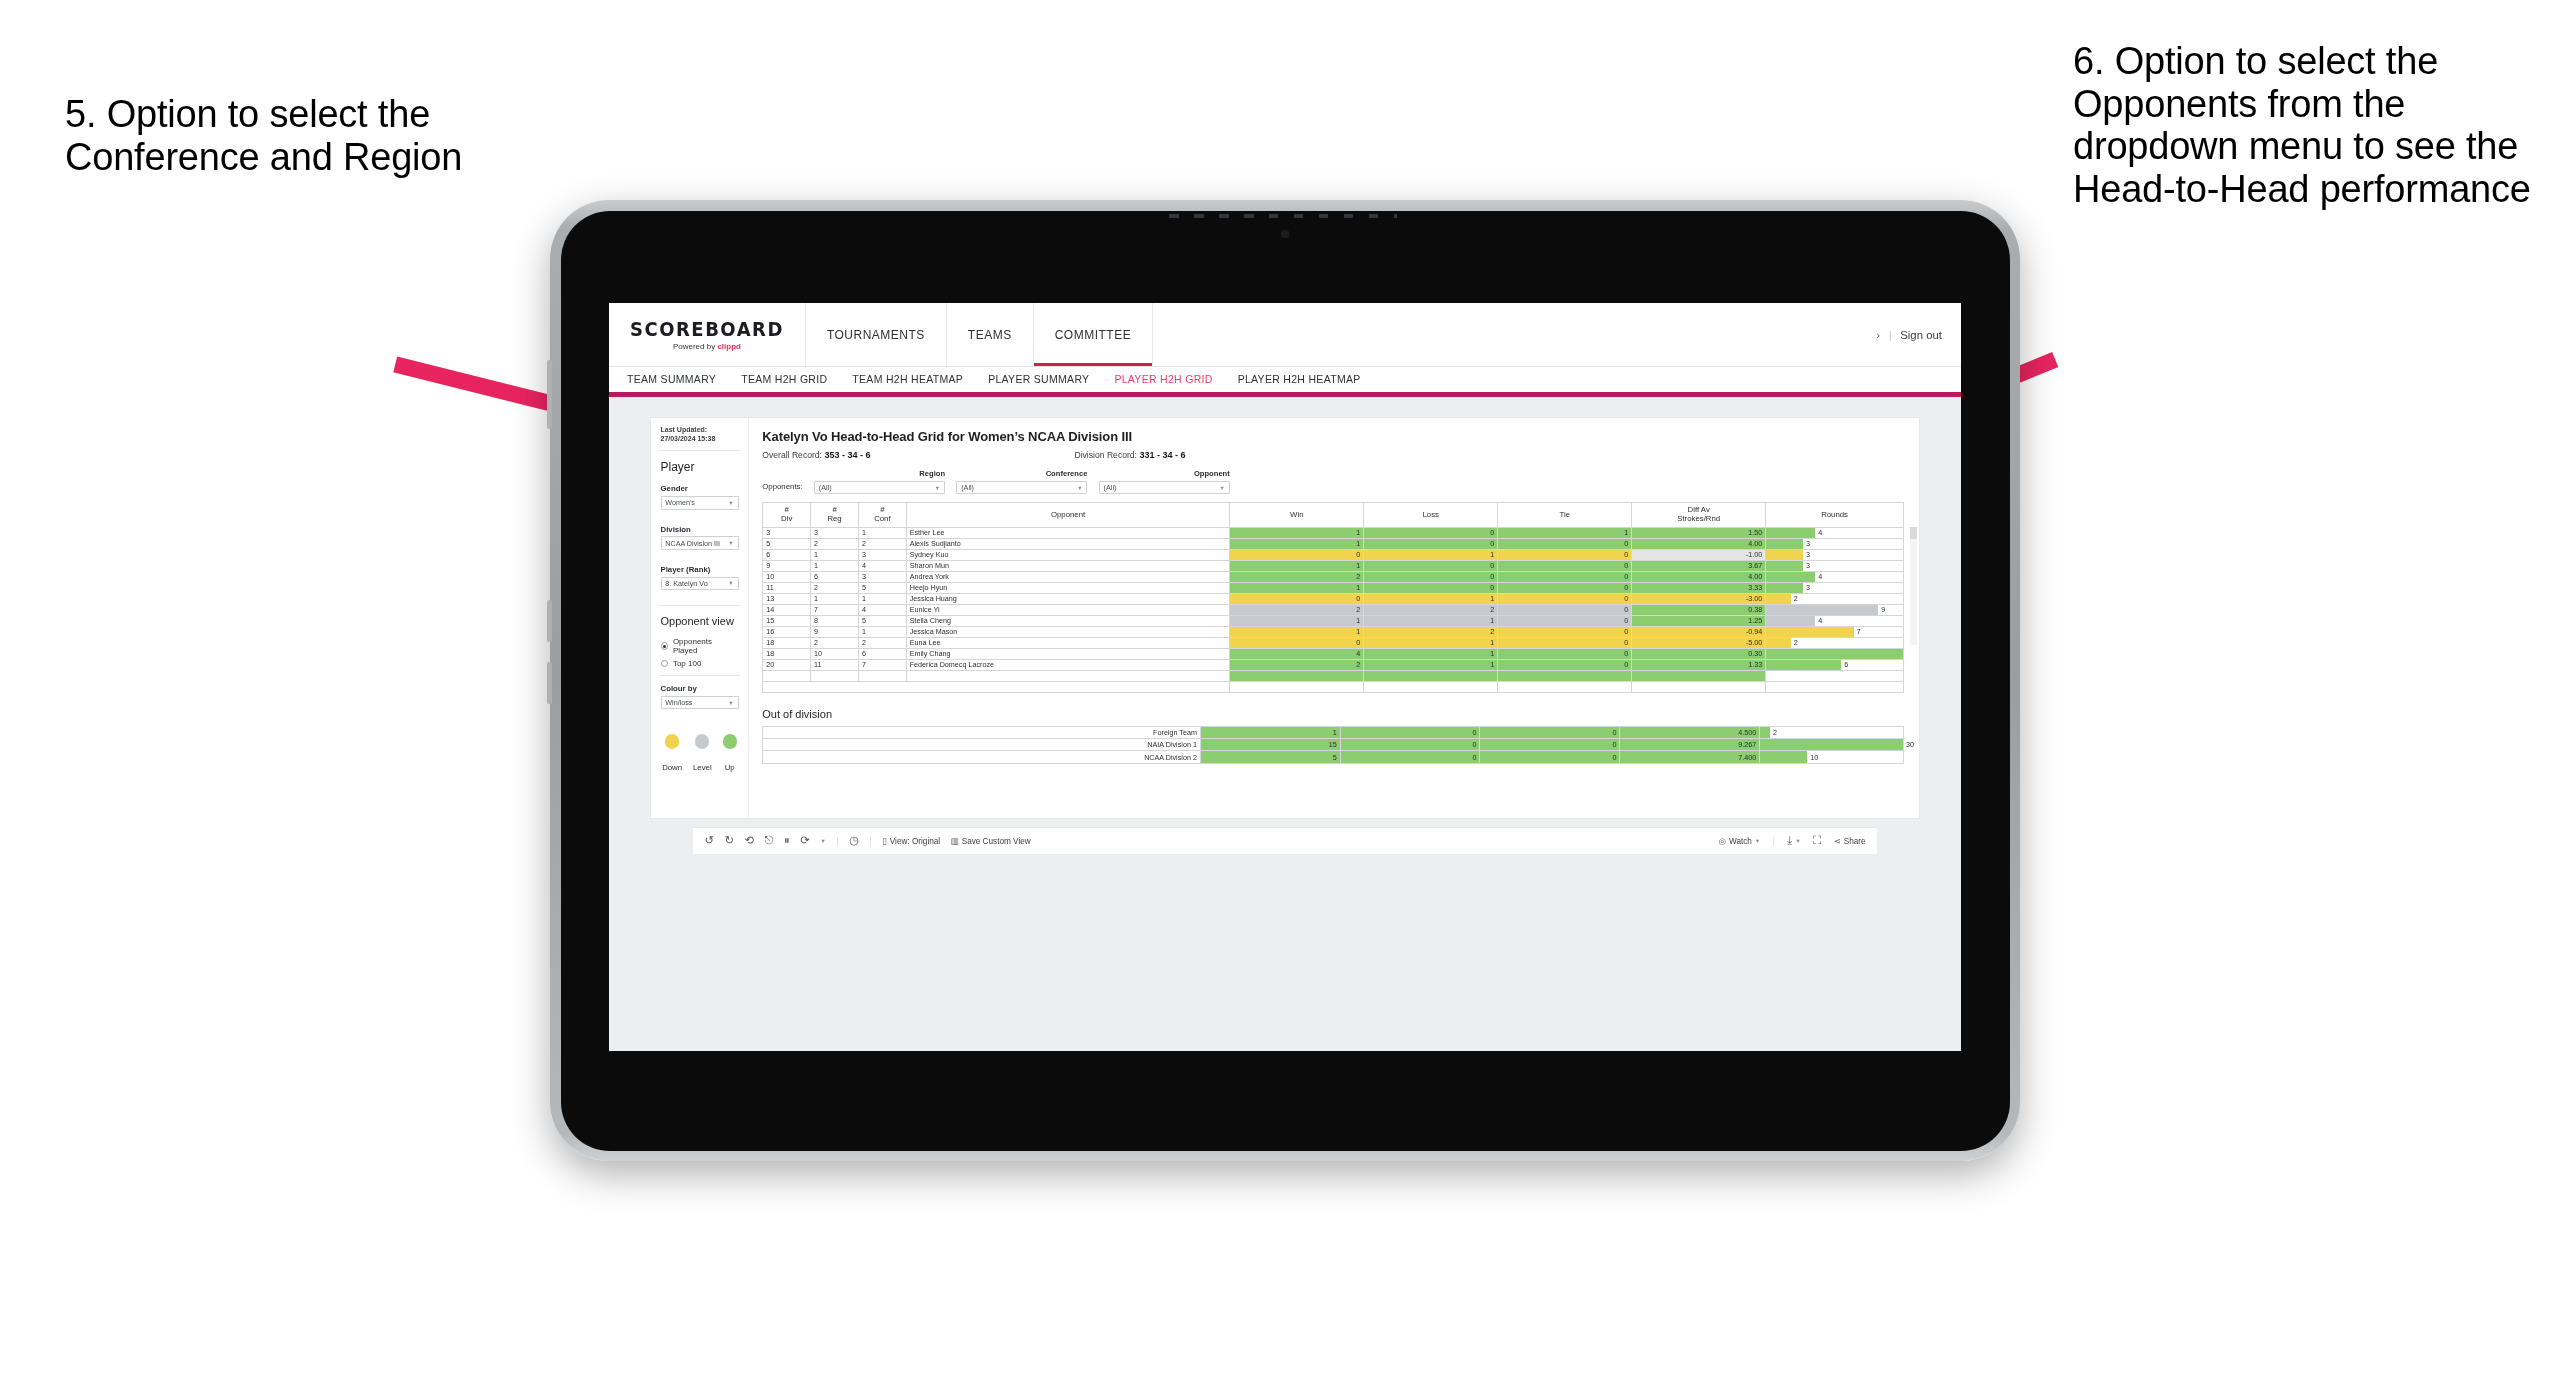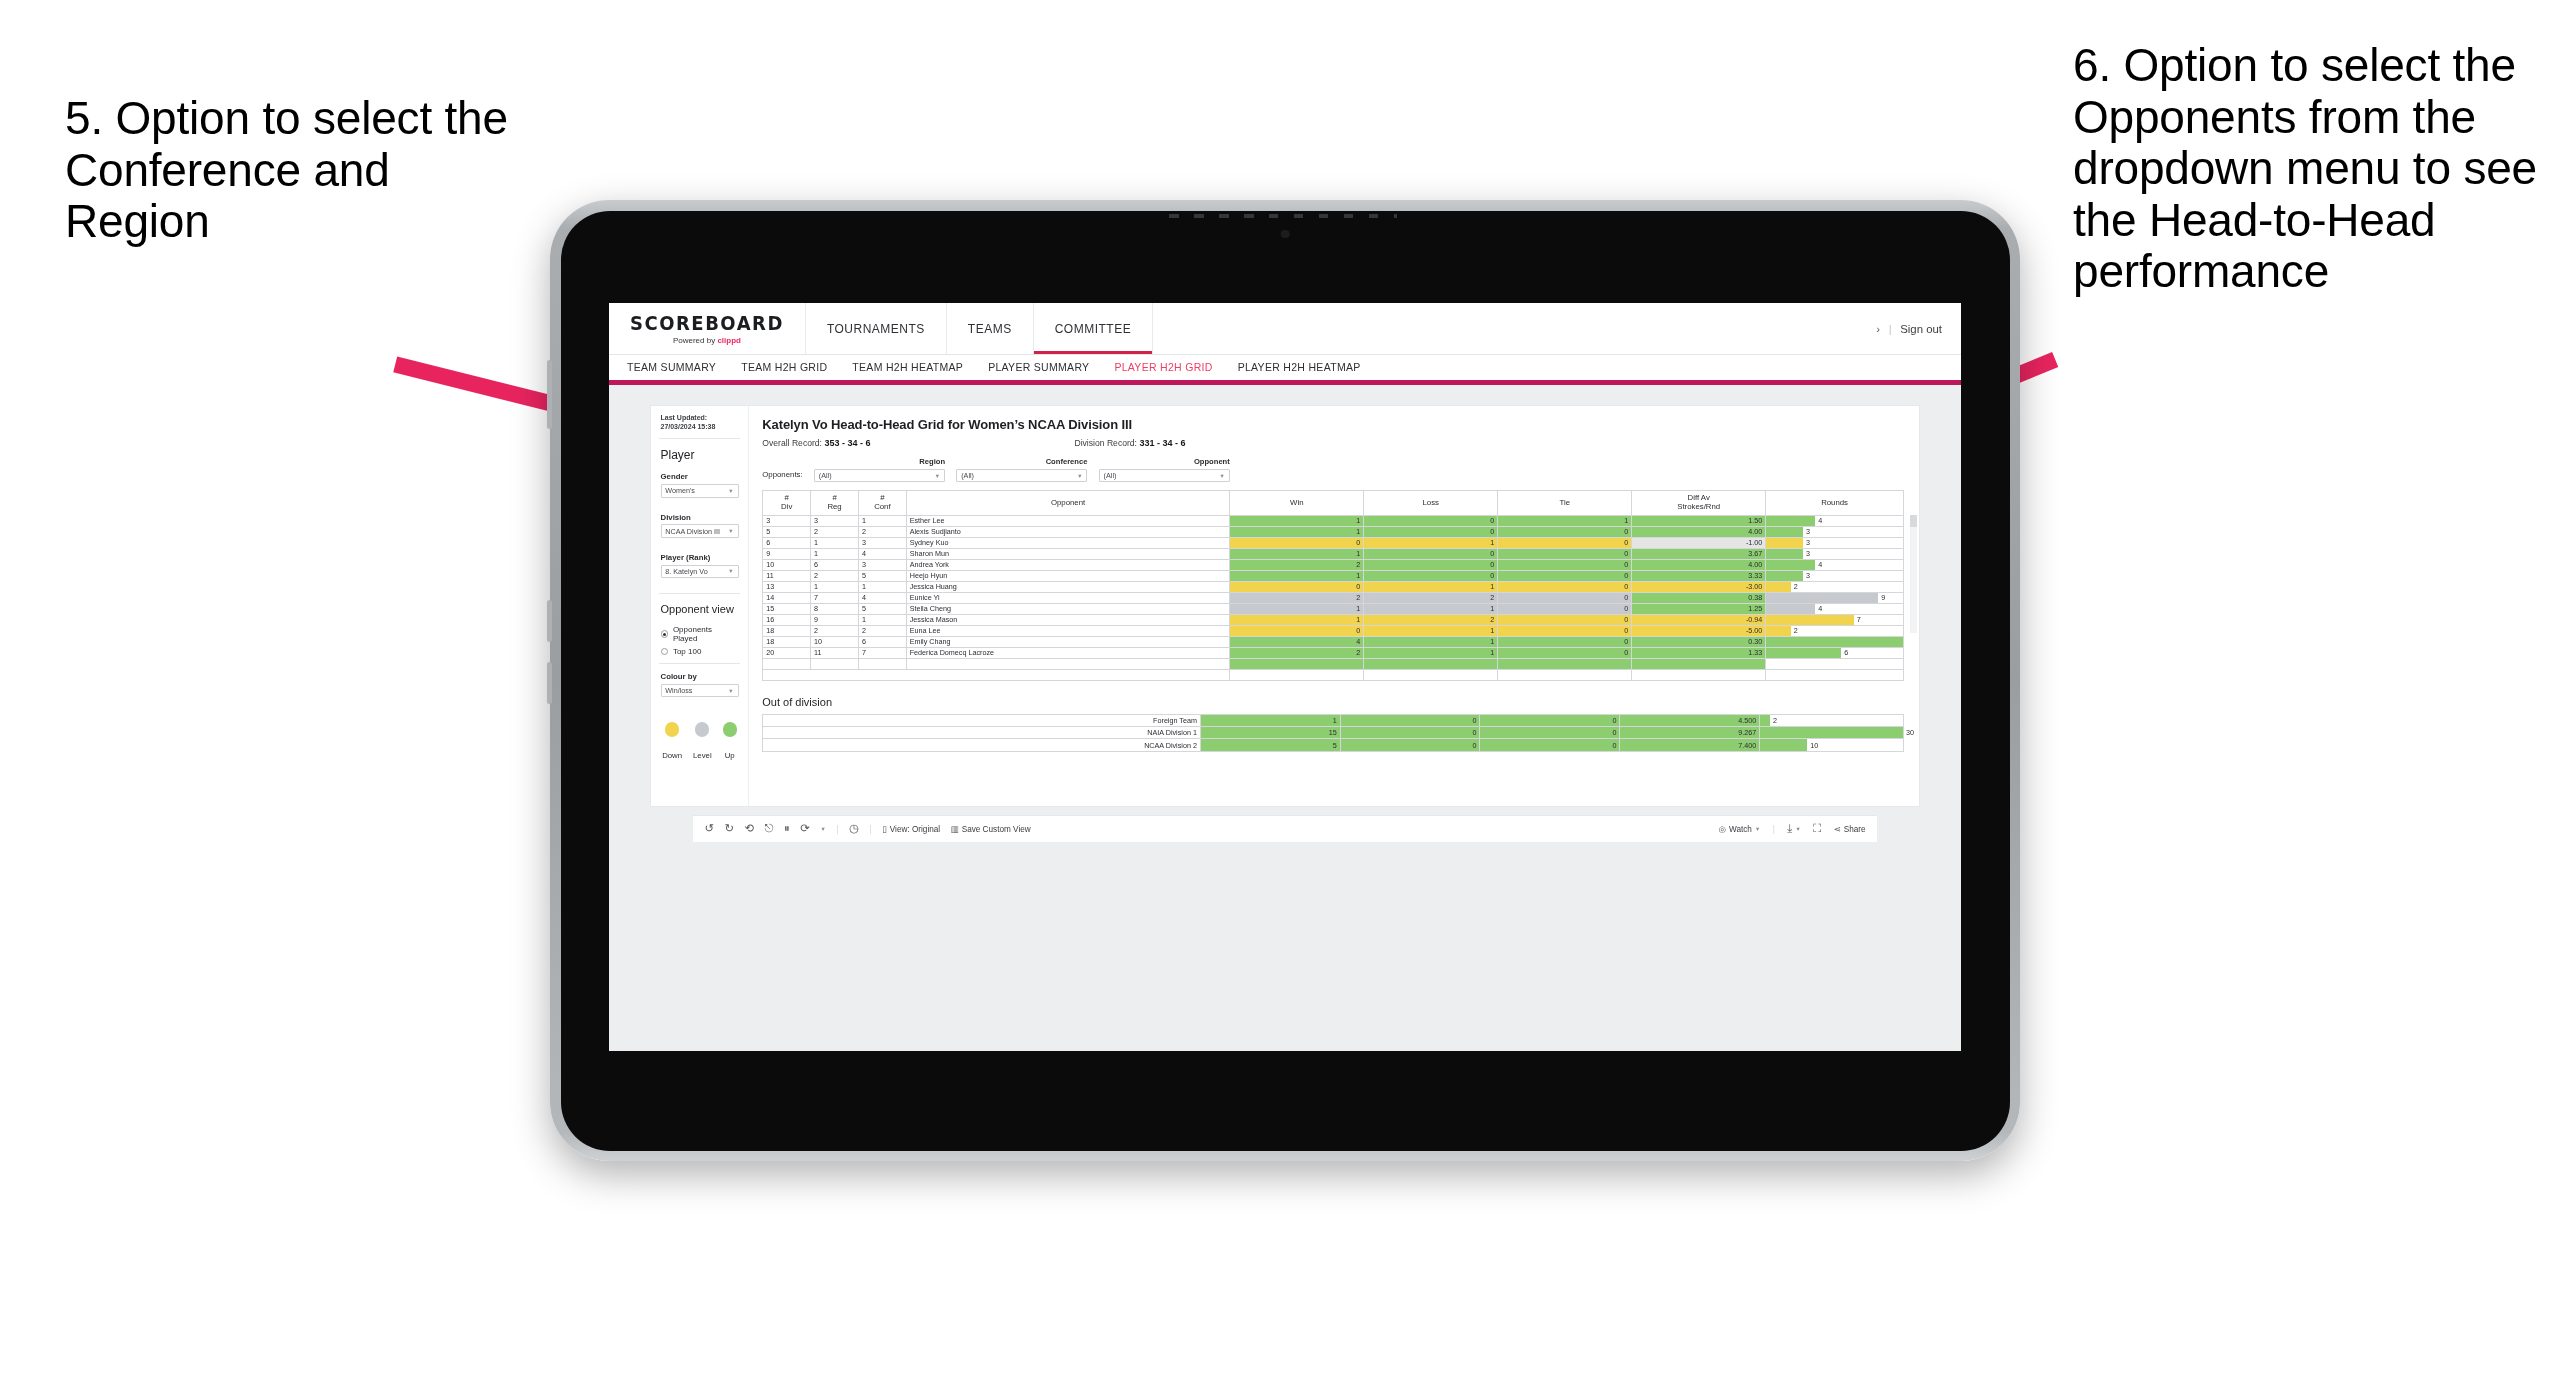--- a/index.html
+++ b/index.html
@@ -8,21 +8,21 @@
     background: #ffffff;
     font-family: "Liberation Sans", sans-serif;
     overflow: hidden;
   }
   .page { position: relative; width: 2576px; height: 1386px; }
 
   
   .annot {
     position: absolute;
     font-family: "Liberation Sans", sans-serif;
-    font-size: 46px;
+    font-size: 38px;
     line-height: 1.12;
     color: #000;
     letter-spacing: -0.2px;
   }
   #annot-left  { left: 65px;  top: 93px;  width: 476px; }
   #annot-right { left: 2073px; top: 40px; width: 504px; }
 
   .arrow-svg { position: absolute; left: 0; top: 0; width: 2576px; height: 1386px; pointer-events: none; }
 
   
@@ -52,21 +52,21 @@
 
   
   .screen {
     position: absolute; left: 609px; top: 303px;
     width: 1352px; height: 748px;
     background: #eceef0;
     overflow: hidden;
   }
   
   .topnav {
-    height: 52px; background: #fff; display: flex; align-items: stretch;
+    height: 64px; background: #fff; display: flex; align-items: stretch;
     border-bottom: 1px solid #e3e5e7;
   }
   .brand { padding: 6.7px 21px 5.7px 21px; display: flex; flex-direction: column; justify-content: center;
            border-right: 1px solid #e7e9eb; }
   .brand-title { font-size: 18px; font-weight: 700; letter-spacing: 1.5px; color: #1c1d21;
                  font-family: "DejaVu Sans", sans-serif; transform: scaleY(1.06); }
   .brand-sub { font-size: 8px; color: #34353a; margin-top: 1.9px; white-space: nowrap; text-align: center; }
   .brand-sub b { color: #ef2a62; font-weight: 700; }
   .topnav-items { display: flex; align-items: stretch; }
   .topnav-item {

